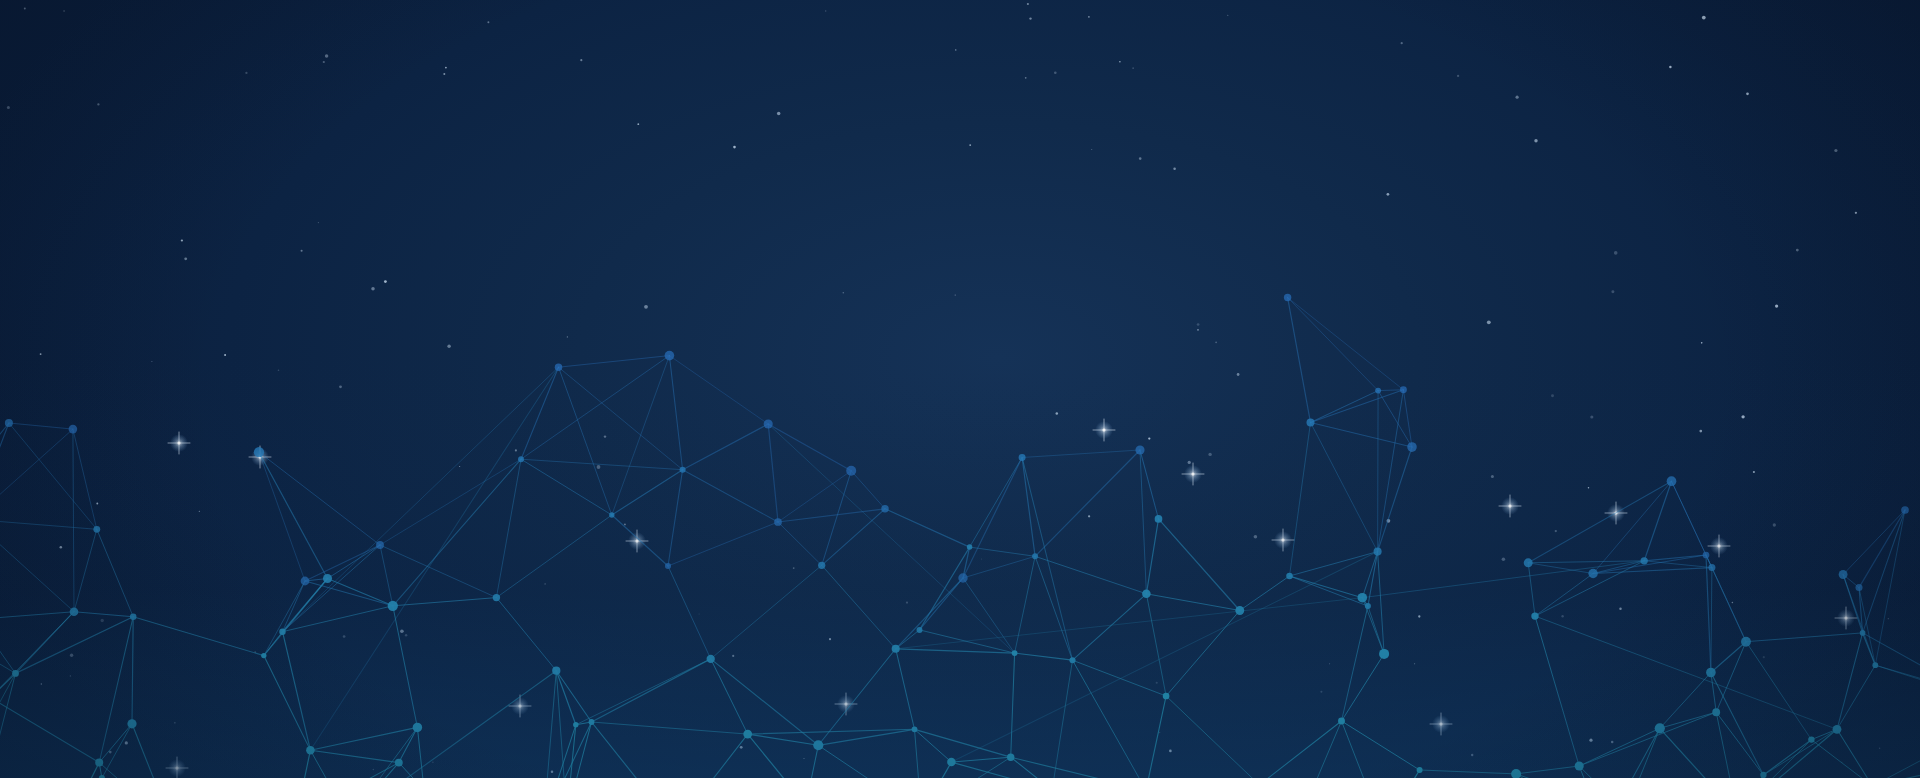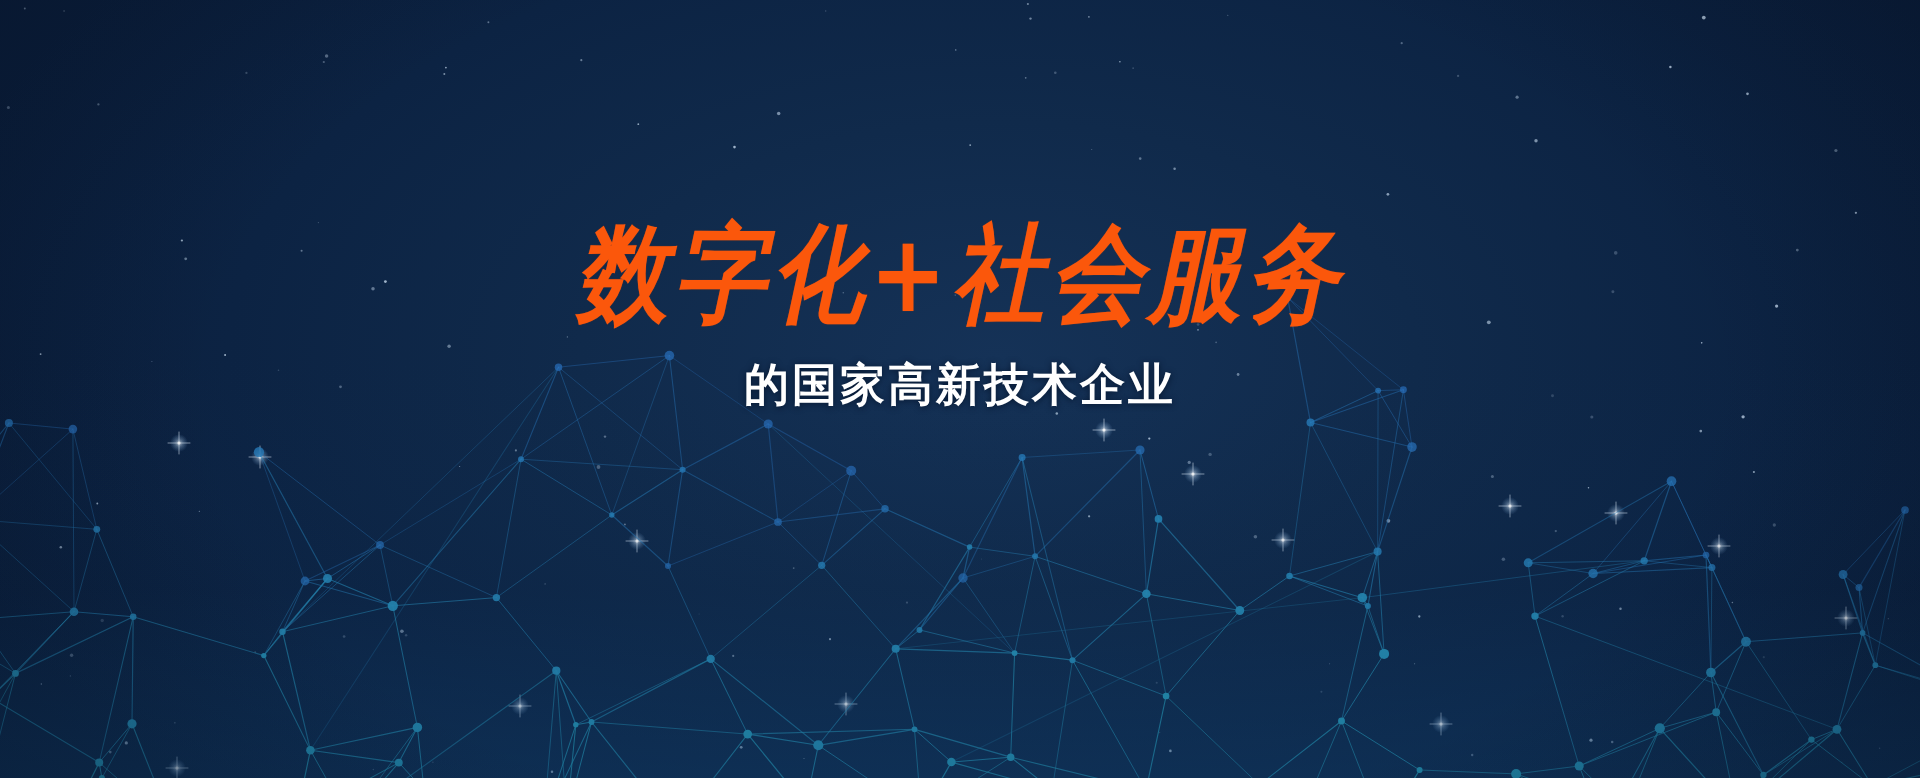--- a/index.html
+++ b/index.html
@@ -749,18 +749,14 @@
         <circle cx="305.0" cy="581.0" r="4.39" fill="rgb(40,113,186)" opacity="0.74"></circle>
         <circle cx="1905.0" cy="510.0" r="3.84" fill="rgb(40,113,186)" opacity="0.74"></circle>
         <circle cx="668.0" cy="566.0" r="3.05" fill="rgb(40,113,186)" opacity="0.74"></circle>
         <circle cx="963.0" cy="578.0" r="4.71" fill="rgb(40,113,186)" opacity="0.74"></circle>
       </g>
   </svg>
 
   <div class="bg-bottomglow"></div>
   <div class="bg-vignette"></div>
 
-  <div class="text-block">
-    <h1 class="headline">数字化+社会服务</h1>
-    <h2 class="subtitle">的国家高新技术企业</h2>
-  </div>
 
 </div>
 
 </body></html>

